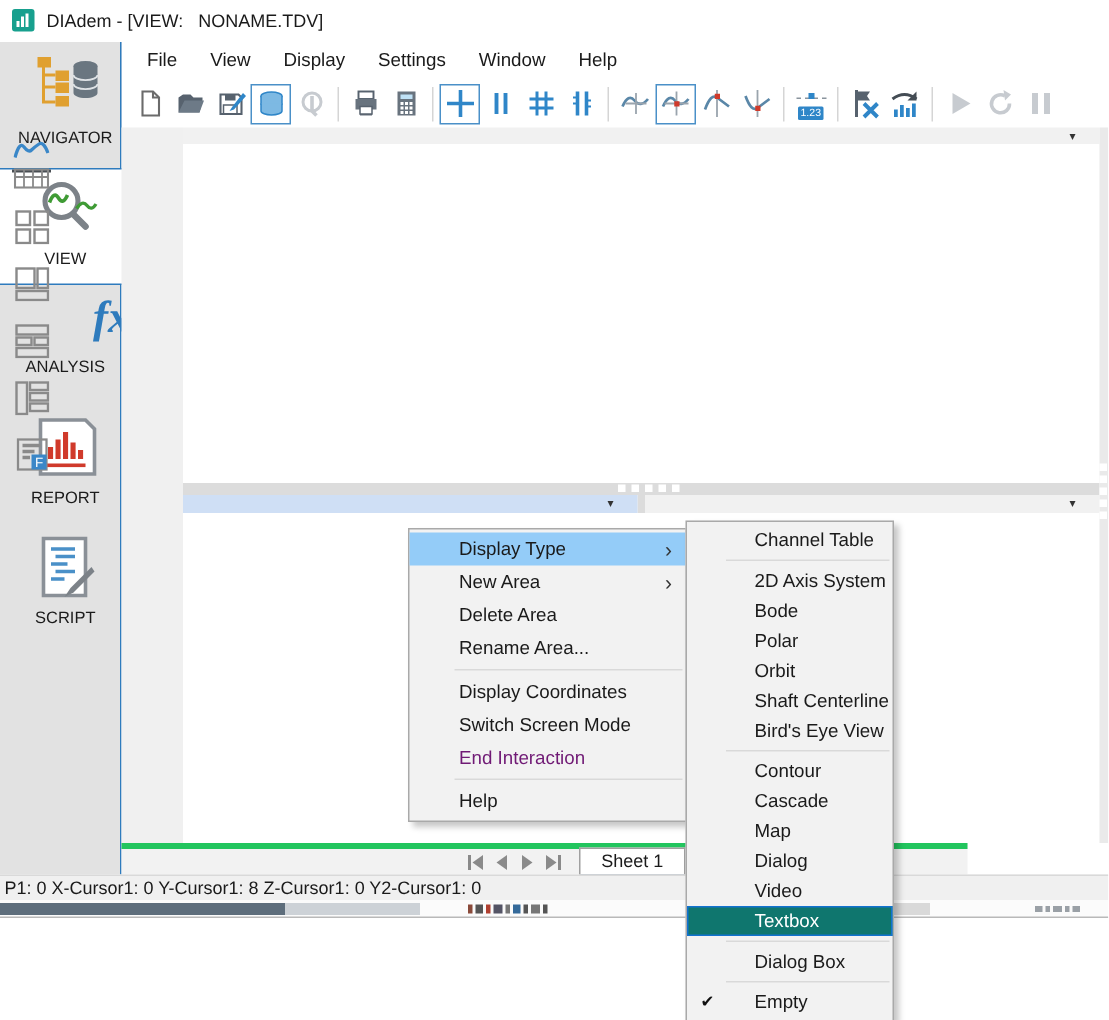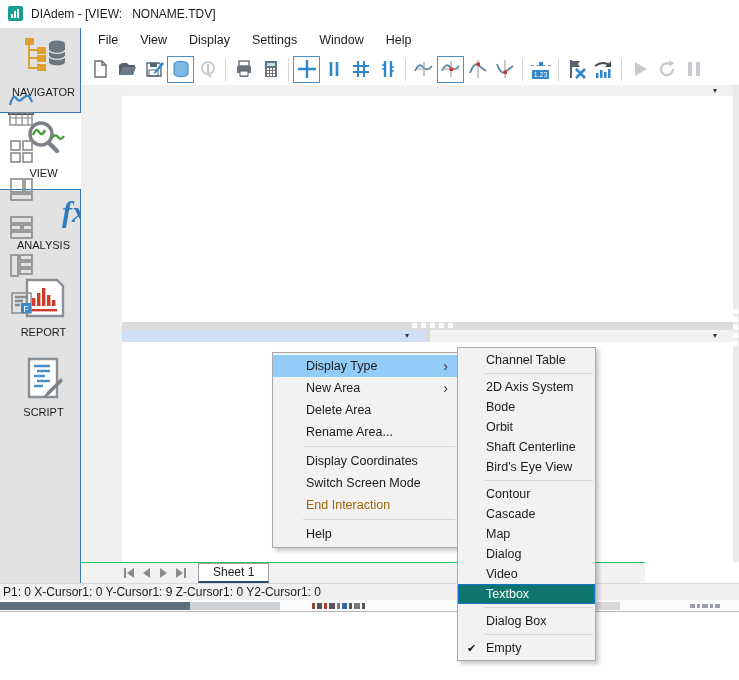--- a/index.html
+++ b/index.html
@@ -42,39 +42,39 @@
   .band{left:122px;top:322px;width:611px;height:8px;background:#dcdcdc;}
   .hdr-left{left:122px;top:330px;width:303px;height:12px;background:#cfdff5;}
   .hdr-right{left:430px;top:330px;width:303px;height:12px;background:#f1f1f1;}
   .hdr-gap{left:425px;top:330px;width:5px;height:12px;background:#dcdcdc;}
   .area-bottom{left:122px;top:342px;width:611px;height:220px;background:#fff;}
   .rstrip{left:733px;top:85px;width:6px;height:477px;background:#eaeaea;}
   .menu-arrow{position:absolute;font-size:8px;color:#333;line-height:11px;}
   .hsq{position:absolute;width:5px;height:5px;background:#fff;}
 
   
-  .sheetbar{left:81px;top:562px;width:564px;height:21px;background:#f2f2f2;border-top:1px solid #22c55e;box-sizing:border-box;display:flex;align-items:center;}
+  .sheetbar{left:81px;top:562px;width:564px;height:21px;background:#f2f2f2;border-top:4px solid #22c55e;box-sizing:border-box;display:flex;align-items:center;justify-content:center;}
   .navbtn{width:17px;height:17px;display:flex;align-items:center;justify-content:center;}
   .sheettab{margin-left:9px;background:#fff;border:1px solid #a0a0a0;border-bottom:2px solid #2b4a6f;padding:0 14px;height:20px;line-height:17px;font-size:12px;box-sizing:border-box;}
 
   
   .statusbar{left:0;top:583px;width:739px;height:17px;background:#f0f0f0;border-top:1px solid #d9d9d9;box-sizing:border-box;line-height:16px;padding-left:3px;font-size:12px;}
   .strip2{left:0;top:600px;width:739px;height:12px;background:#fbfbfb;border-bottom:1px solid #b9b9b9;box-sizing:border-box;}
   .frag{position:absolute;display:flex;gap:2px;align-items:center;}
   .frag i{display:block;height:6px;width:3px;}
 
   
   .menu{position:absolute;background:#f2f2f2;border:1px solid #a9a9a9;box-shadow:3px 3px 4px rgba(0,0,0,.22);padding:2px 0;box-sizing:border-box;z-index:50;}
   .cmenu{left:272px;top:352px;width:186px;}
   .smenu{left:457px;top:347px;width:139px;z-index:51;}
   .mitem{position:relative;height:22px;line-height:22px;padding-left:33px;font-size:12.5px;}
-  .sitem{position:relative;height:20px;line-height:20px;padding-left:28px;font-size:12.5px;}
+  .sitem{position:relative;height:20px;line-height:20px;padding-left:45px;font-size:12.5px;}
   .mitem.hl{background:#94ccf8;}
   .sitem.selblue{background:#0f766e;color:#fff;box-shadow:inset 0 0 0 1px #1272cf;}
-  .mitem.dis{color:#a16207;}
+  .mitem.dis{color:#701a75;}
   .msep{height:1px;background:#d9d9d9;margin:3px 2px 3px 30px;}
   .ssep{height:1px;background:#d9d9d9;margin:3px 2px 3px 26px;}
   .subarrow{position:absolute;right:9px;top:0;font-size:14px;line-height:22px;color:#333;}
   .checkmark{position:absolute;left:9px;top:0;font-size:11px;line-height:20px;color:#111;}
 </style>
 </head>
 <body>
 
 <div class="win">
 
@@ -421,21 +421,21 @@
     <div class="navbtn">
         <svg width="11" height="10">
           <path d="M1 0v10l7-5z" fill="#8a8a8a"></path>
           <rect x="9" y="0" width="2" height="10" fill="#8a8a8a"></rect>
         </svg>
       </div>
     <div class="sheettab">Sheet 1</div>
   </div>
 
   <div class="abs statusbar">
-    <span>P1: 0 X-Cursor1: 0 Y-Cursor1: 9 Z-Cursor1: 0 Y2-Cursor1: 0</span>
+    <span>P1: 0 X-Cursor1: 0 Y-Cursor1: 8 Z-Cursor1: 0 Y2-Cursor1: 0</span>
   </div>
 
   <div class="abs strip2">
     <div class="abs" style="left:0;top:2px;width:190px;height:8px;background:#5e6e7c;"></div>
     <div class="abs" style="left:190px;top:2px;width:90px;height:8px;background:#cdd2d7;"></div>
     <div class="abs" style="left:585px;top:2px;width:35px;height:8px;background:#d9d9d9;"></div>
     <div class="frag" style="left:312px;top:3px;">
       <i style="background:#8a4a3a;"></i>
         <i style="background:#555;width:5px;"></i>
         <i style="background:#b04030;"></i>
@@ -484,20 +484,21 @@
     <div class="mitem">
       <span>Help</span>
     </div>
   </div>
 
   <div class="menu smenu">
     <div class="sitem"><span>Channel Table</span></div>
     <div class="ssep"></div>
     <div class="sitem"><span>2D Axis System</span></div>
     <div class="sitem"><span>Bode</span></div>
+    <div class="sitem"><span>Polar</span></div>
     <div class="sitem"><span>Orbit</span></div>
     <div class="sitem"><span>Shaft Centerline</span></div>
     <div class="sitem"><span>Bird's Eye View</span></div>
     <div class="ssep"></div>
     <div class="sitem"><span>Contour</span></div>
     <div class="sitem"><span>Cascade</span></div>
     <div class="sitem"><span>Map</span></div>
     <div class="sitem"><span>Dialog</span></div>
     <div class="sitem"><span>Video</span></div>
     <div class="sitem selblue"><span>Textbox</span></div>

